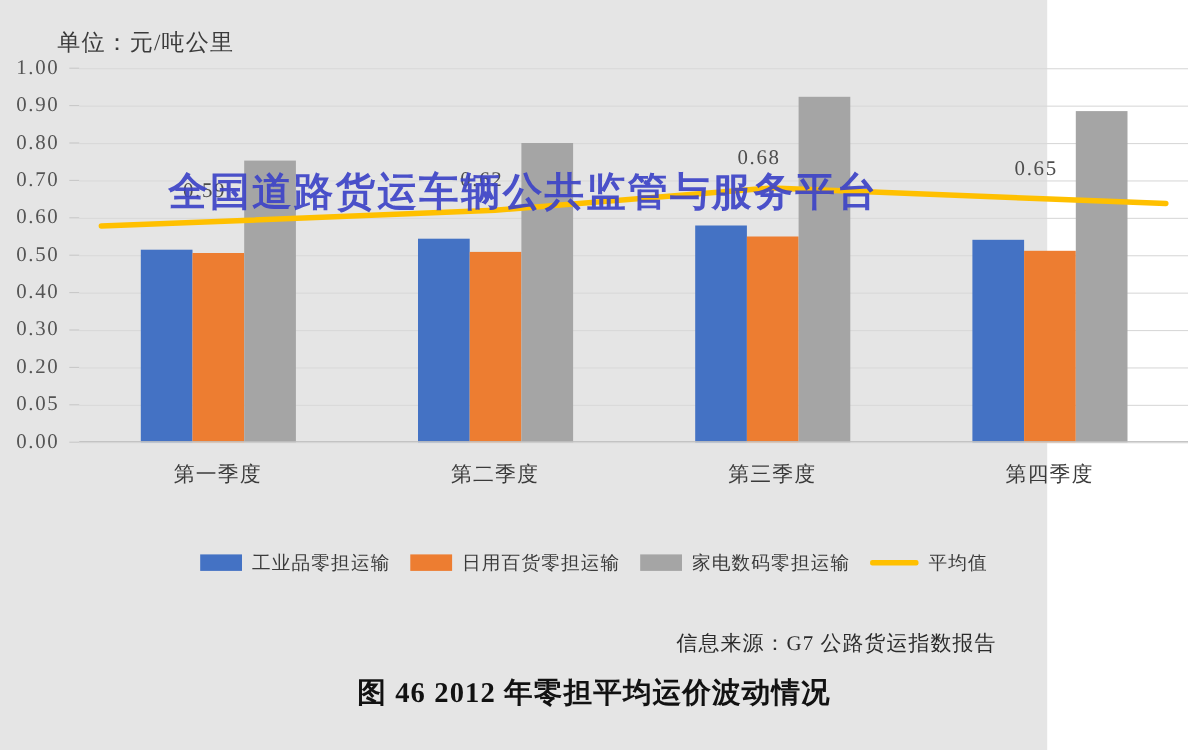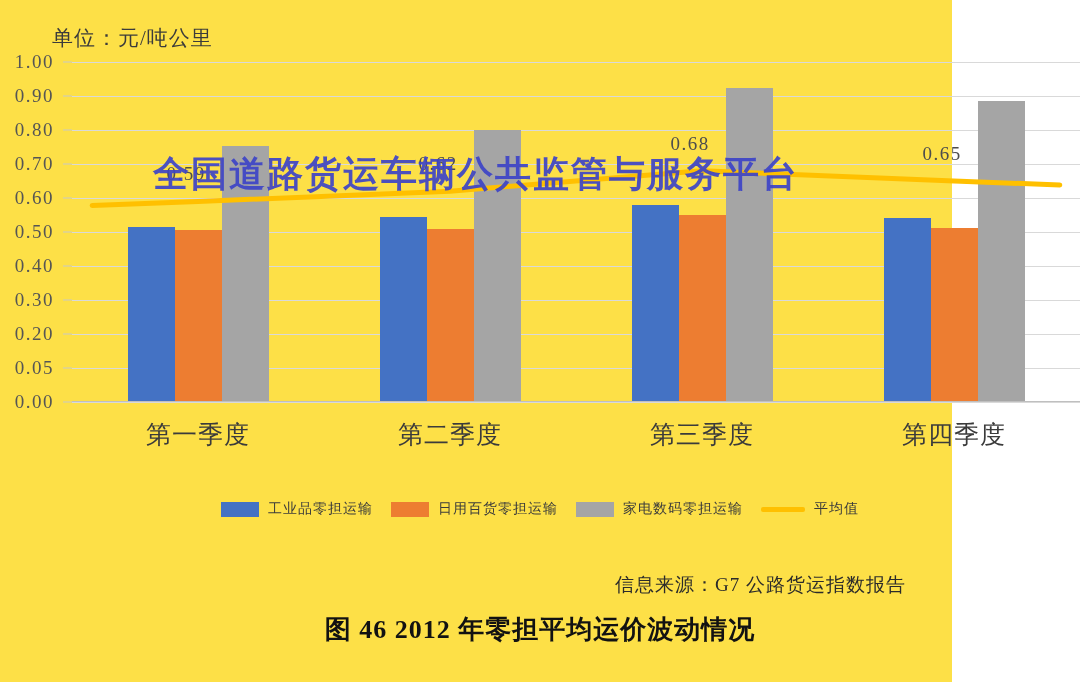--- a/index.html
+++ b/index.html
@@ -5,21 +5,21 @@
   * { box-sizing: border-box; margin: 0; padding: 0; }
   html, body {
     width: 1080px; height: 682px;
     background: #ffffff;
     font-family: "Liberation Serif", "DejaVu Serif", serif;
     overflow: hidden;
   }
   #page {
     position: relative;
     width: 952px; height: 682px;
-    background: #fde047;
+    background: #e5e5e5;
     padding-left: 26px;
   }
 
   
   #unit-label {
     position: absolute;
     left: 52px; top: 24px;
     font-size: 21px;
     color: #3b3b3b;
     letter-spacing: 1px;
@@ -92,21 +92,21 @@
   
   #x-labels {
     position: absolute;
     left: 72px; top: 412px;
     width: 1008px; height: 40px;
   }
   .x-label {
     position: absolute;
     top: 6px;
     transform: translateX(-50%);
-    font-size: 25px;
+    font-size: 19px;
     color: #3b3b3b;
     letter-spacing: 1px;
     white-space: nowrap;
   }
 
   
   #legend {
     position: absolute;
     left: 0; top: 500px;
     width: 1080px;
@@ -115,21 +115,21 @@
     align-items: center;
     gap: 18px;
   }
   .legend-item { display: flex; align-items: center; gap: 9px; }
   .legend-swatch { width: 38px; height: 15px; }
   .legend-swatch.blue   { background: #4472c4; }
   .legend-swatch.orange { background: #ed7d31; }
   .legend-swatch.gray   { background: #a5a5a5; }
   .legend-line { width: 44px; height: 5px; background: #ffc000; border-radius: 2px; }
   .legend-text {
-    font-size: 14px;
+    font-size: 17px;
     color: #3b3b3b;
     letter-spacing: 1px;
     white-space: nowrap;
   }
 
   
   #source {
     position: absolute;
     right: 46px; top: 572px;
     font-size: 19px;

